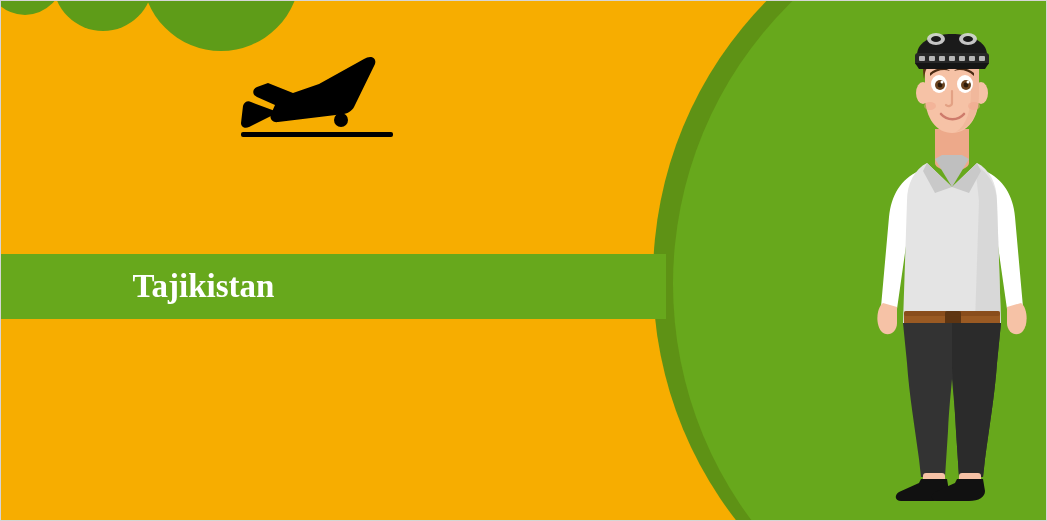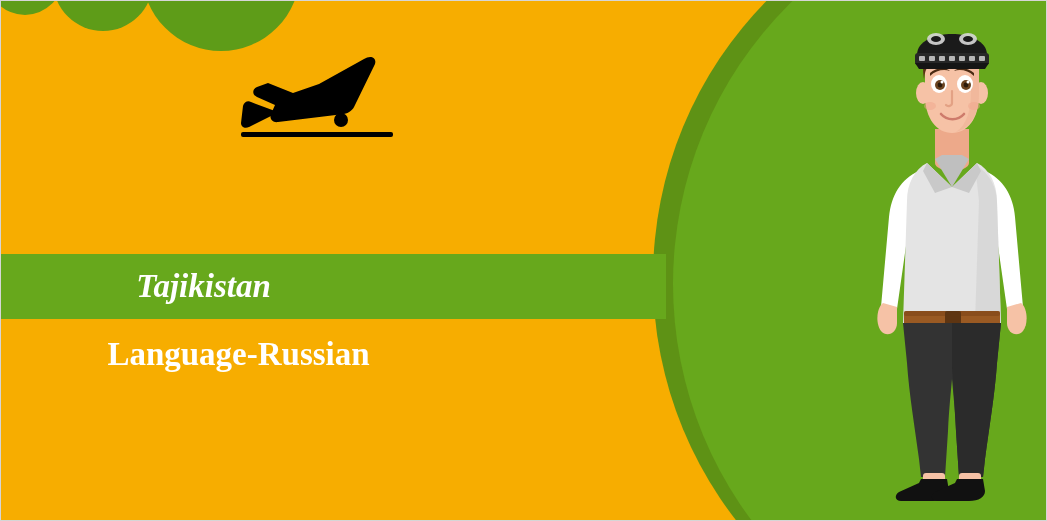--- a/index.html
+++ b/index.html
@@ -98,21 +98,20 @@
     position: absolute;
     left: 0;
     top: 253px;
     width: 665px;
     height: 65px;
     background: #67A81C;
     z-index: 3;
     display: flex;
     align-items: center;
     justify-content: center;
-    font-style: italic;
   }
   .country-band-text {
     color: #ffffff;
     font-size: 33px;
     font-weight: 700;
     white-space: nowrap;
     font-family: "Liberation Serif", serif;
     padding-right: 260px;
   }
 
@@ -174,23 +173,20 @@
       </g>
       <rect x="10" y="79" width="152" height="5" rx="2" fill="#000000"></rect>
     </svg>
   </div>
 
 
   <div class="country-band">
     <div class="country-band-text">Tajikistan</div>
   </div>
 
-  <div class="language-row">
-    <div class="language-text">Language-Russian</div>
-  </div>
 
   <div class="character">
     <svg width="190" height="500" viewBox="0 0 190 500" xmlns="http://www.w3.org/2000/svg">
 
       <path d="M78 118 L112 118 L112 152 C112 162 78 162 78 152 Z" fill="#EDA98A"></path>
 
       <ellipse cx="66" cy="82" rx="7" ry="11" fill="#F6C2A6"></ellipse>
       <ellipse cx="124" cy="82" rx="7" ry="11" fill="#F6C2A6"></ellipse>
 
       <path d="M68 40 C68 18 122 18 122 40 L122 84

